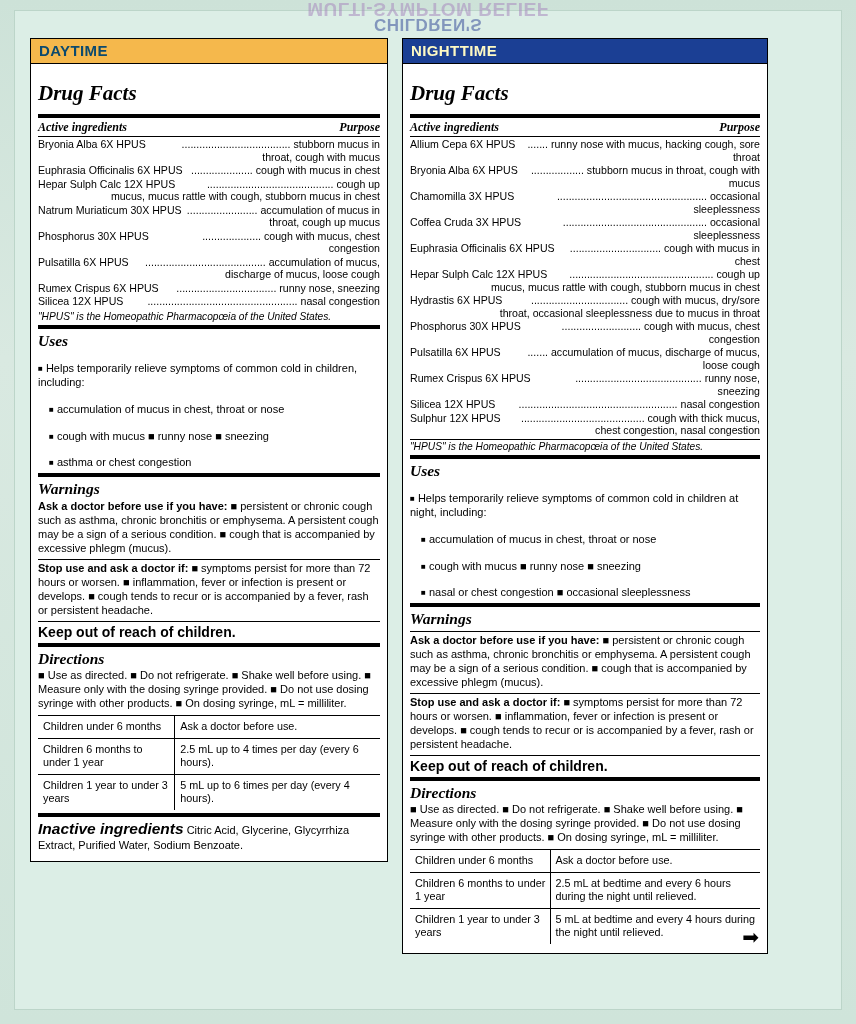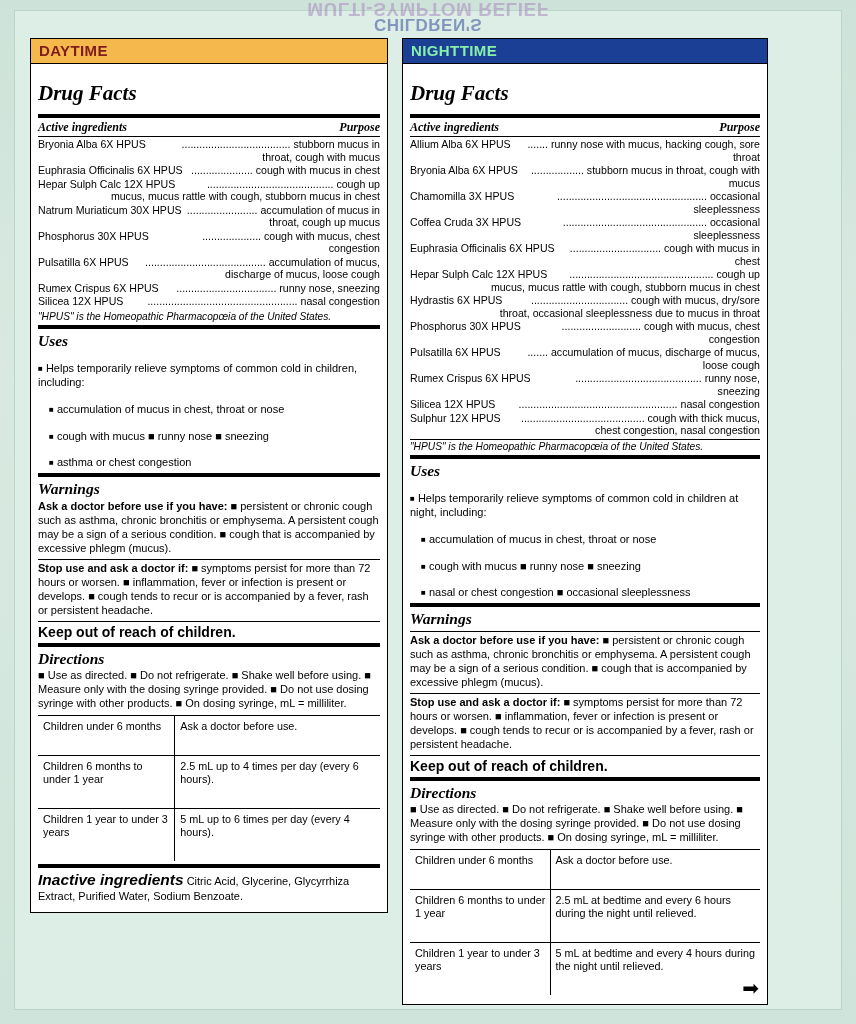--- a/index.html
+++ b/index.html
@@ -50,22 +50,22 @@
   .panel-left { left:0; width: 358px; }
   .panel-right { left: 372px; width: 366px; }
 
   .panel-header {
     font-weight: bold;
     font-size: 15px;
     padding: 3px 8px 4px 8px;
     letter-spacing: .4px;
     border-bottom:1px solid #000;
   }
-  .hdr-day { background:#f5b84c; color:#7f1d1d; }
-  .hdr-night { background:#1b3f94; color:#86efac; }
+  .hdr-day { background:#f5b84c; color:#0c4a6e; }
+  .hdr-night { background:#1b3f94; color:#fef9c3; }
 
   .panel-body { padding: 3px 7px 6px 7px; }
 
   .dfacts {
     font-family:"Liberation Serif", serif;
     font-style: italic;
     font-weight:bold;
     font-size: 21px;
     line-height:1.05;
     padding: 3px 0 10px 0;
@@ -123,21 +123,21 @@
   .koc { font-size:14px; font-weight:bold; padding-top:2px; border-top:1px solid #000; margin-top:3px;}
 
   table.dose {
     width:100%;
     border-collapse: collapse;
     font-size: 10.8px;
     margin-top: 4px;
   }
   table.dose td {
     border-top:1px solid #000;
-    padding: 4px 4px 22px 5px;
+    padding: 4px 4px 5px 5px;
     vertical-align: top;
     line-height:1.2;
   }
   table.dose tr:first-child td { border-top:1px solid #000; }
   table.dose td.c1 { width: 40%; border-right:1px solid #000; }
 
   .inact {
     font-size: 11px; line-height:1.25;
   }
   .inact .ttl {
@@ -239,21 +239,21 @@
       <div class="panel-header hdr-night">NIGHTTIME</div>
       <div class="panel-body">
         <div class="dfacts">Drug Facts</div>
 
         <div class="sec">
           <div class="ai-head">
             <span class="t">Active ingredients</span>
             <span class="t">Purpose</span>
           </div>
 
-          <div class="ing"><span class="nm">Allium Alba 6X HPUS</span><span class="dots">&nbsp;.......&nbsp;</span><span>runny nose with mucus, hacking cough, sore throat</span></div>
+          <div class="ing"><span class="nm">Allium Cepa 6X HPUS</span><span class="dots">&nbsp;.......&nbsp;</span><span>runny nose with mucus, hacking cough, sore throat</span></div>
 
           <div class="ing"><span class="nm">Bryonia Alba 6X HPUS</span><span class="dots">&nbsp;..................&nbsp;</span><span>stubborn mucus in throat, cough with mucus</span></div>
 
           <div class="ing"><span class="nm">Chamomilla 3X HPUS</span><span class="dots">&nbsp;...................................................&nbsp;</span><span>occasional sleeplessness</span></div>
 
           <div class="ing"><span class="nm">Coffea Cruda 3X HPUS</span><span class="dots">&nbsp;.................................................&nbsp;</span><span>occasional sleeplessness</span></div>
 
           <div class="ing"><span class="nm">Euphrasia Officinalis 6X HPUS</span><span class="dots">&nbsp;...............................&nbsp;</span><span>cough with mucus in chest</span></div>
 
           <div class="ing"><span class="nm">Hepar Sulph Calc 12X HPUS</span><span class="dots">&nbsp;.................................................&nbsp;</span><span>cough up mucus, mucus rattle with cough, stubborn mucus in chest</span></div>

